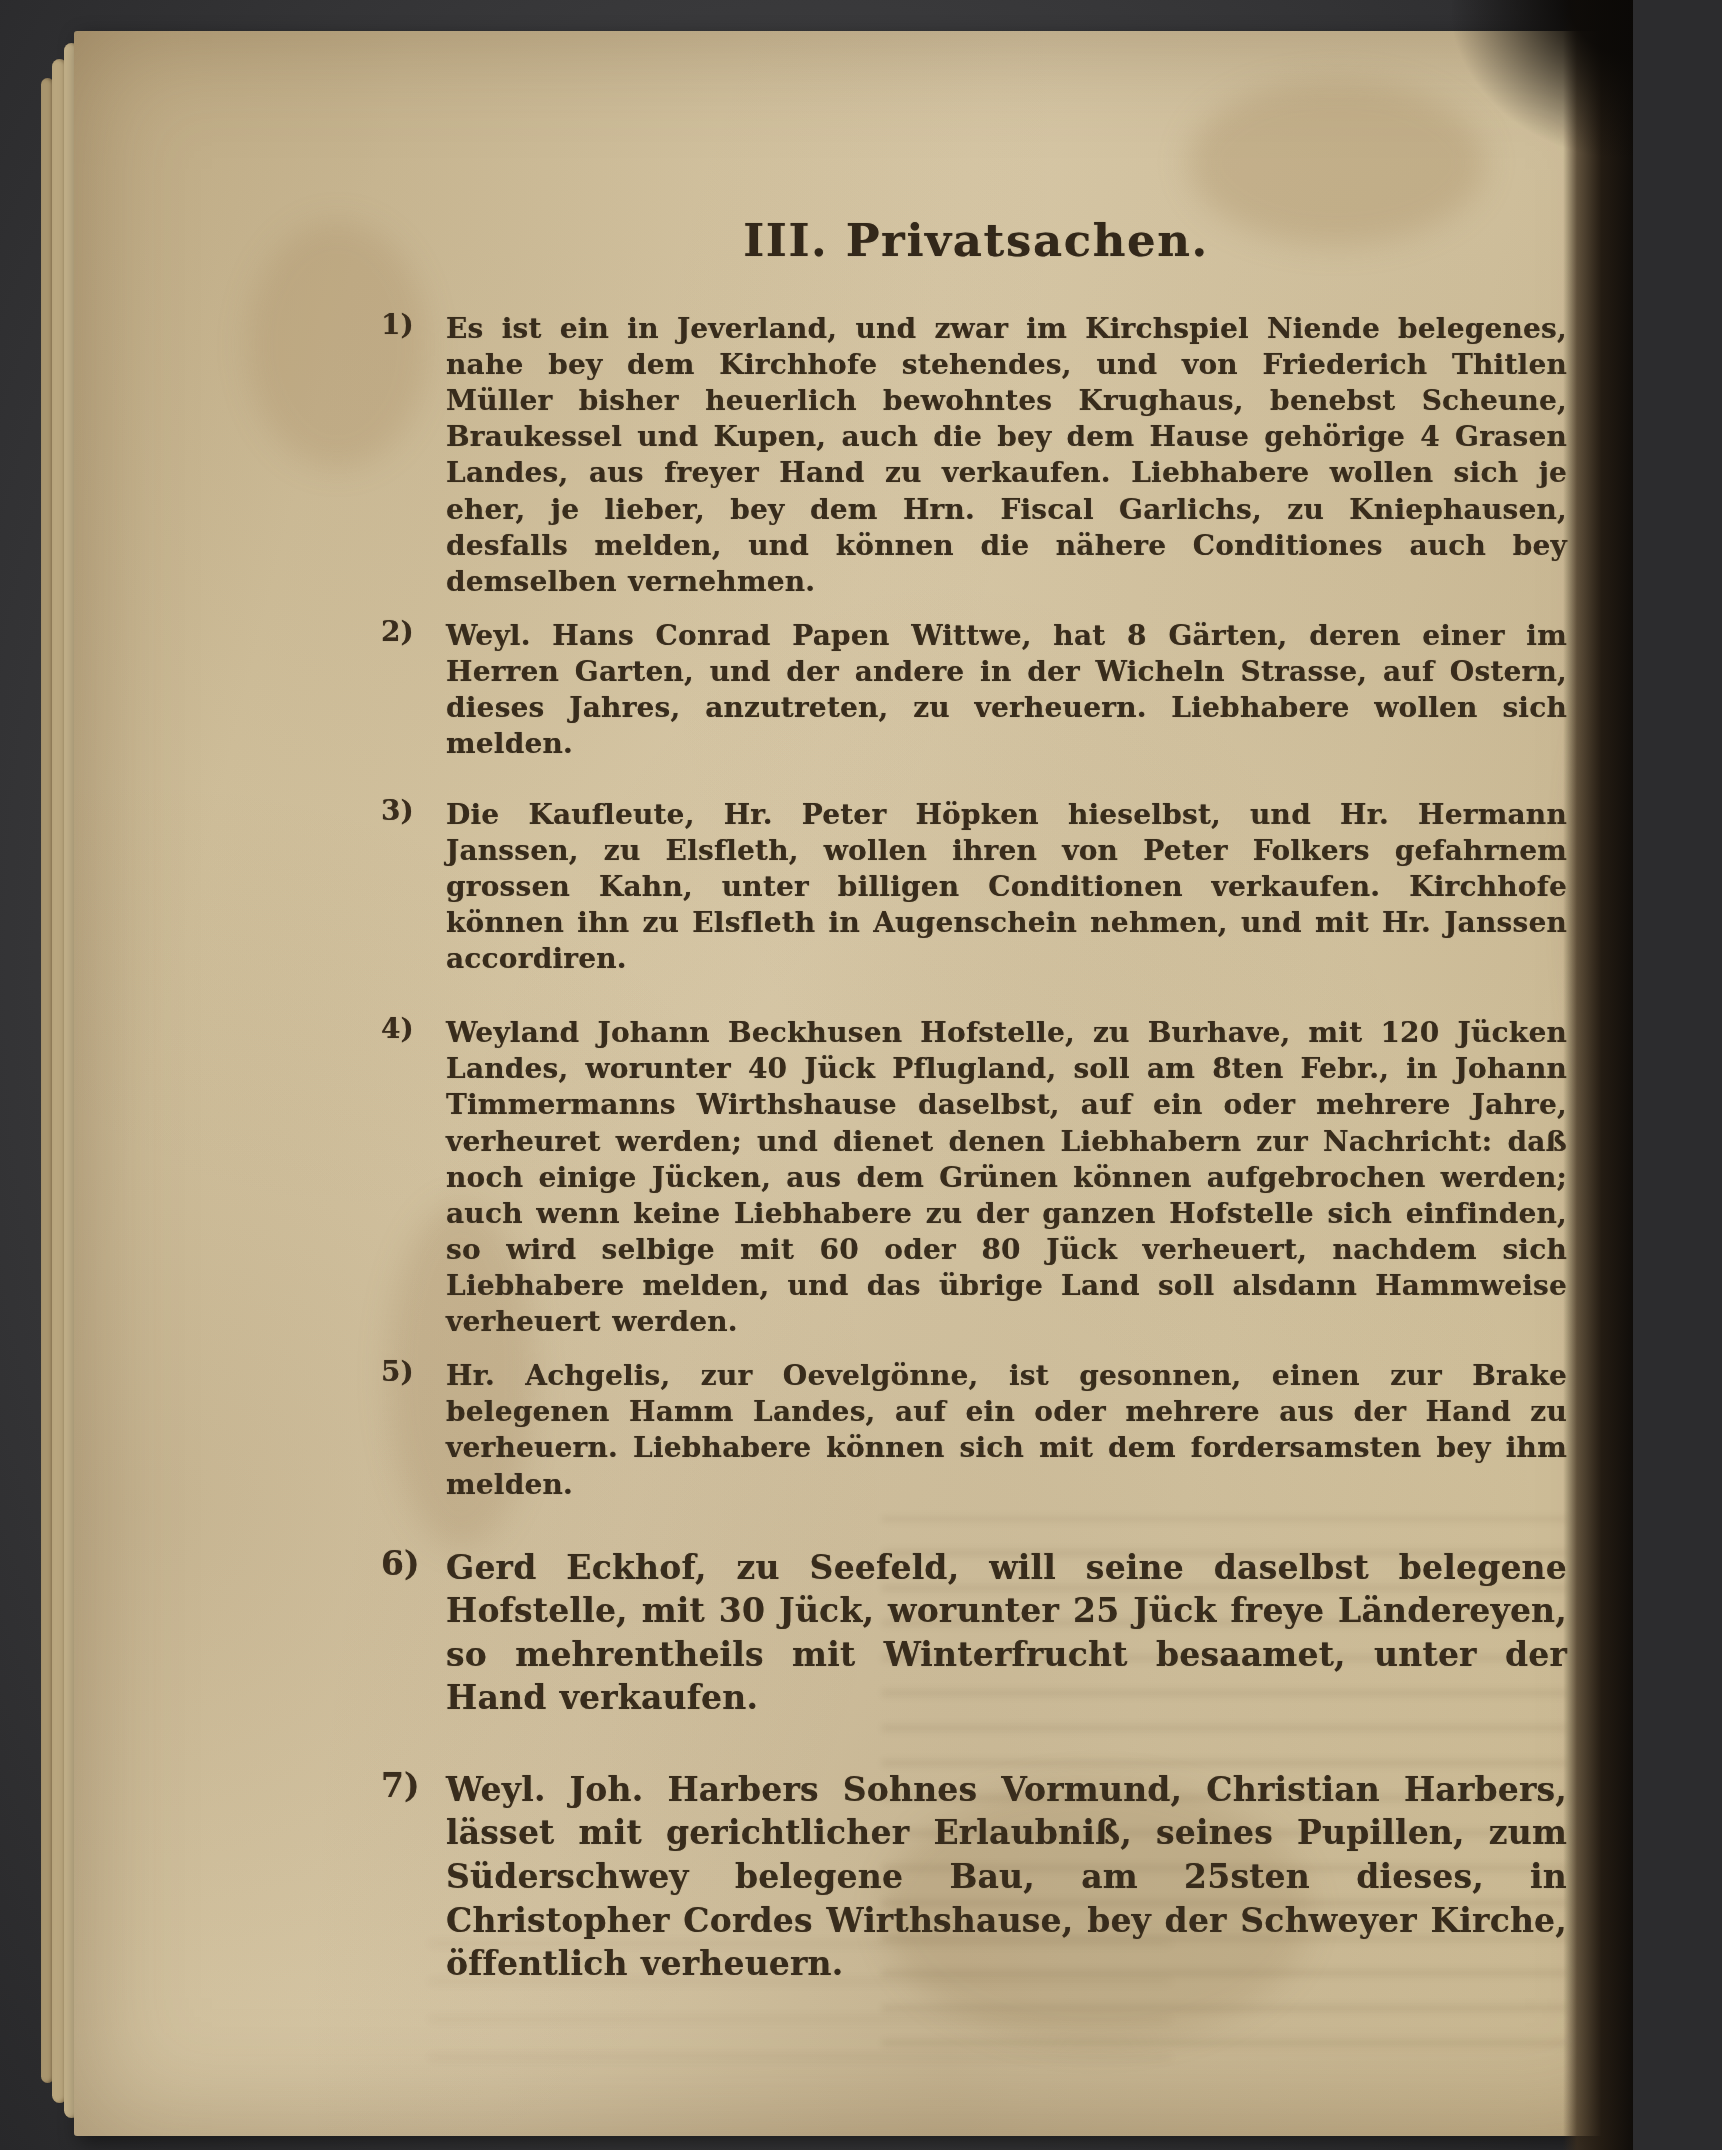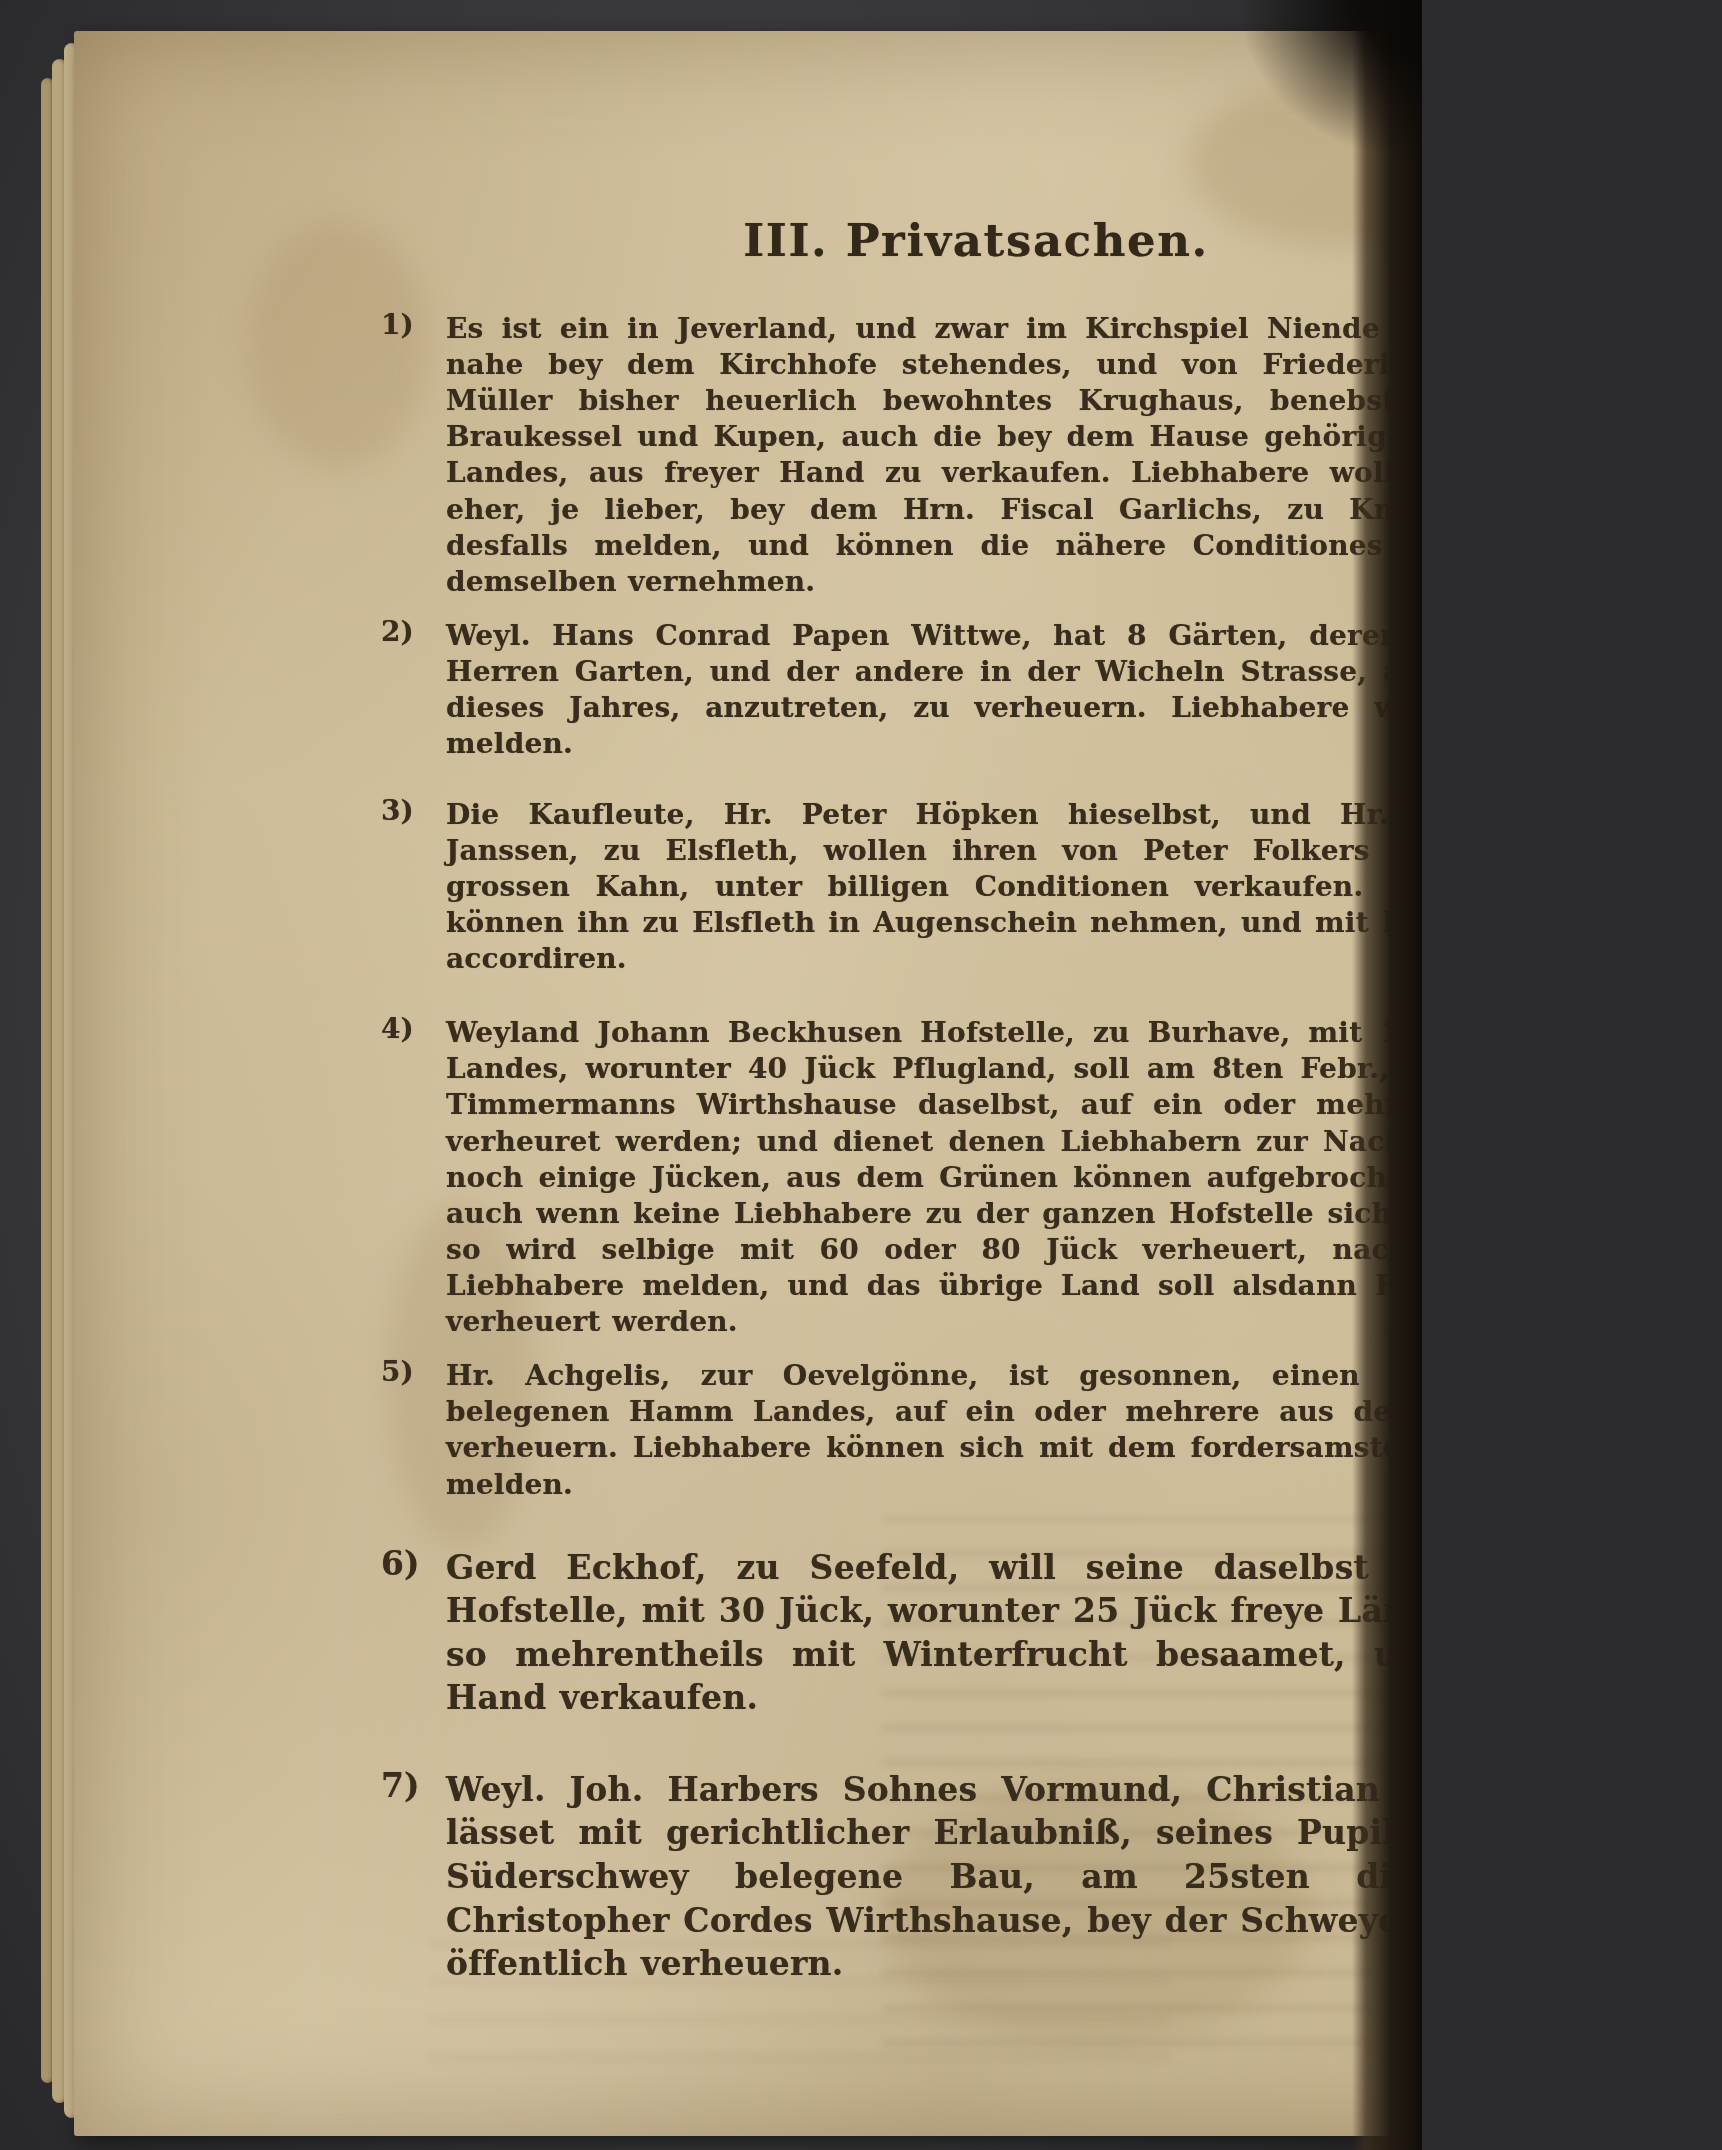--- a/index.html
+++ b/index.html
@@ -1,18 +1,18 @@
 <!DOCTYPE html>
 <html style="font-size:13.2px"><head>
 <meta charset="utf-8">
 <style>
   html, body { margin: 0; padding: 0; background: #2c2c2e; }
   .scene {
     position: relative;
-    width: 1422px;
+    width: 1633px;
     height: 2151px;
     overflow: hidden;
     background: radial-gradient(ellipse at 50% 45%, #454547 0%, #3a3a3c 55%, #28282a 100%);
     font-family: "DejaVu Serif", "Liberation Serif", serif;
   }
 
   
   .edge { position: absolute; border-radius: 8.2px; }
   .e1 { left: 41px;  top: 78px;  height: 2005px; width: 13.2px; background: #a8956e; box-shadow: inset -2.5px 0 3.3px rgba(70,50,25,.5); }
   .e2 { left: 52px;  top: 59px;  height: 2044px; width: 15px; background: #b9a67e; box-shadow: inset -2.5px 0 3.3px rgba(80,60,30,.45); }
@@ -125,21 +125,21 @@
         <div class="item m1">
           <span class="num">1)</span>
           <p class="txt">Es ist ein in Jeverland, und zwar im Kirchspiel Niende belegenes, nahe bey dem Kirchhofe stehendes, und von Friederich Thitlen Müller bisher heuerlich bewohntes Krughaus, benebst Scheune, Braukessel und Kupen, auch die bey dem Hause gehörige 4 Grasen Landes, aus freyer Hand zu verkaufen. Liebhabere wollen sich je eher, je lieber, bey dem Hrn. Fiscal Garlichs, zu Kniephausen, desfalls melden, und können die nähere Conditiones auch bey demselben vernehmen.</p>
         </div>
         <div class="item m2">
           <span class="num">2)</span>
           <p class="txt">Weyl. Hans Conrad Papen Wittwe, hat 8 Gärten, deren einer im Herren Garten, und der andere in der Wicheln Strasse, auf Ostern, dieses Jahres, anzutreten, zu verheuern. Liebhabere wollen sich melden.</p>
         </div>
         <div class="item m3">
           <span class="num">3)</span>
-          <p class="txt">Die Kaufleute, Hr. Peter Höpken hieselbst, und Hr. Hermann Janssen, zu Elsfleth, wollen ihren von Peter Folkers gefahrnem grossen Kahn, unter billigen Conditionen verkaufen. Liebhabere können ihn zu Elsfleth in Augenschein nehmen, und mit Hr. Janssen accordiren.</p>
+          <p class="txt">Die Kaufleute, Hr. Peter Höpken hieselbst, und Hr. Hermann Janssen, zu Elsfleth, wollen ihren von Peter Folkers gefahrnem grossen Kahn, unter billigen Conditionen verkaufen. Kirchhofe können ihn zu Elsfleth in Augenschein nehmen, und mit Hr. Janssen accordiren.</p>
         </div>
         <div class="item m4">
           <span class="num">4)</span>
           <p class="txt">Weyland Johann Beckhusen Hofstelle, zu Burhave, mit 120 Jücken Landes, worunter 40 Jück Pflugland, soll am 8ten Febr., in Johann Timmermanns Wirthshause daselbst, auf ein oder mehrere Jahre, verheuret werden; und dienet denen Liebhabern zur Nachricht: daß noch einige Jücken, aus dem Grünen können aufgebrochen werden; auch wenn keine Liebhabere zu der ganzen Hofstelle sich einfinden, so wird selbige mit 60 oder 80 Jück verheuert, nachdem sich Liebhabere melden, und das übrige Land soll alsdann Hammweise verheuert werden.</p>
         </div>
         <div class="item m5">
           <span class="num">5)</span>
           <p class="txt">Hr. Achgelis, zur Oevelgönne, ist gesonnen, einen zur Brake belegenen Hamm Landes, auf ein oder mehrere aus der Hand zu verheuern. Liebhabere können sich mit dem fordersamsten bey ihm melden.</p>
         </div>
         <div class="item m6 large">

